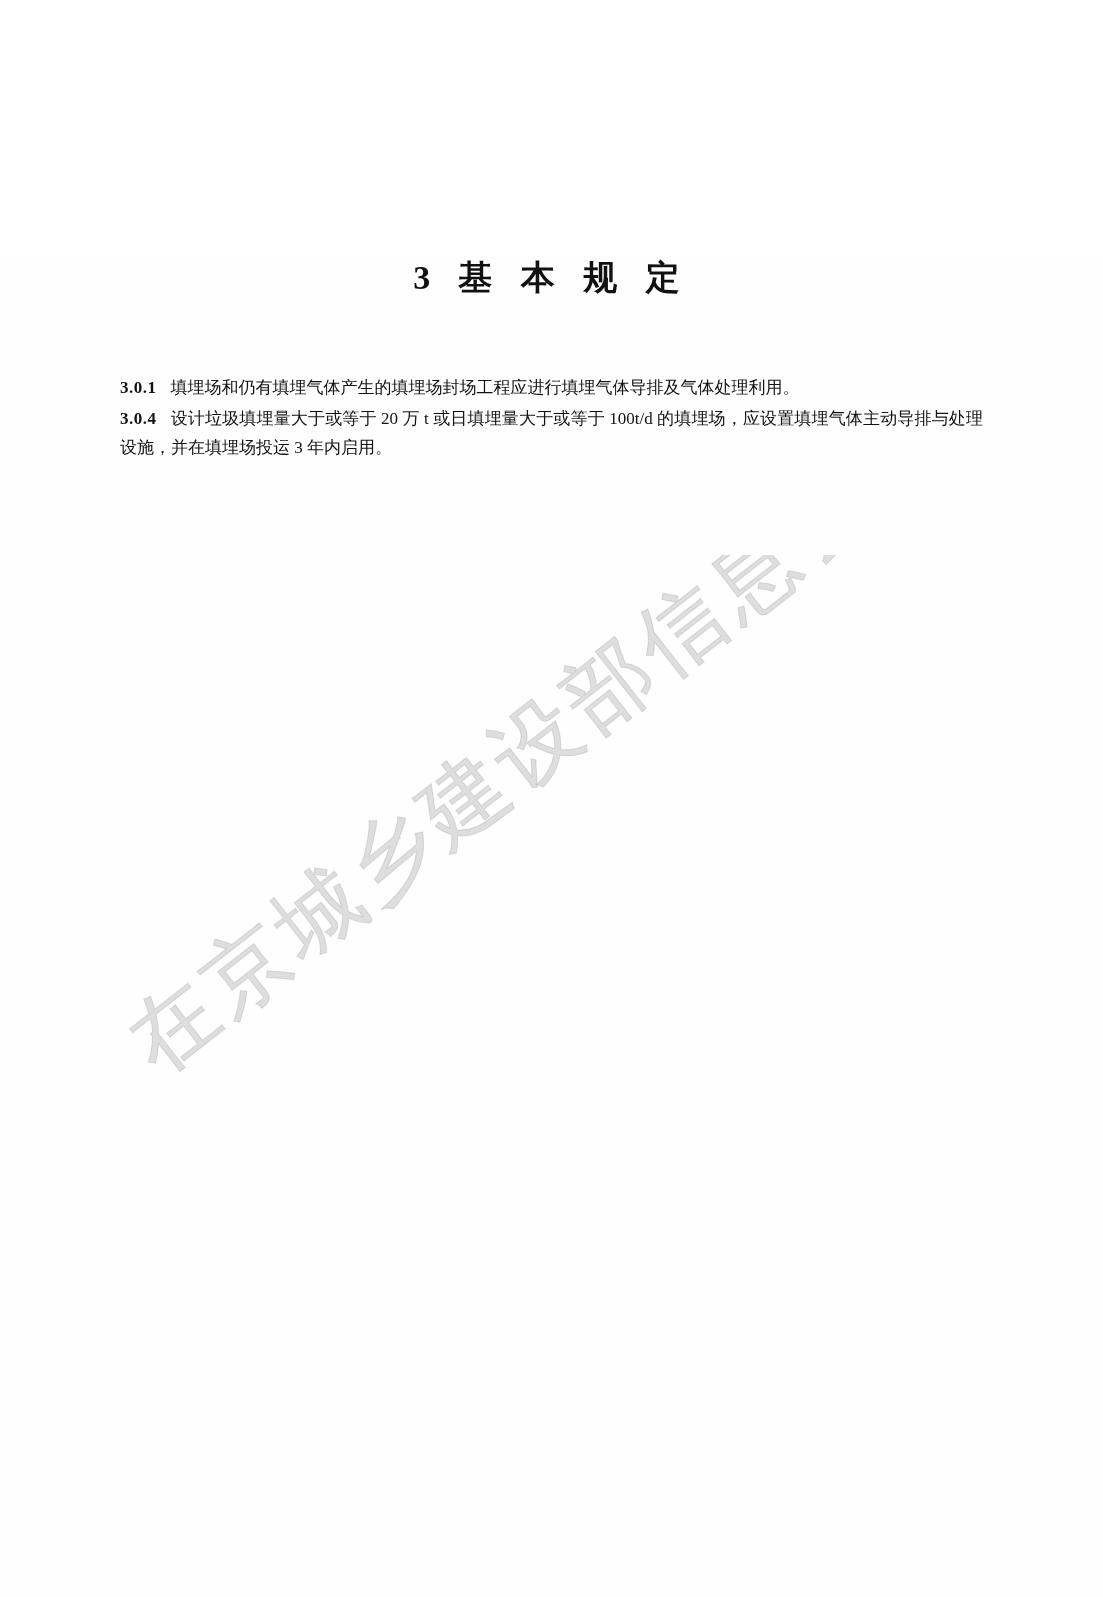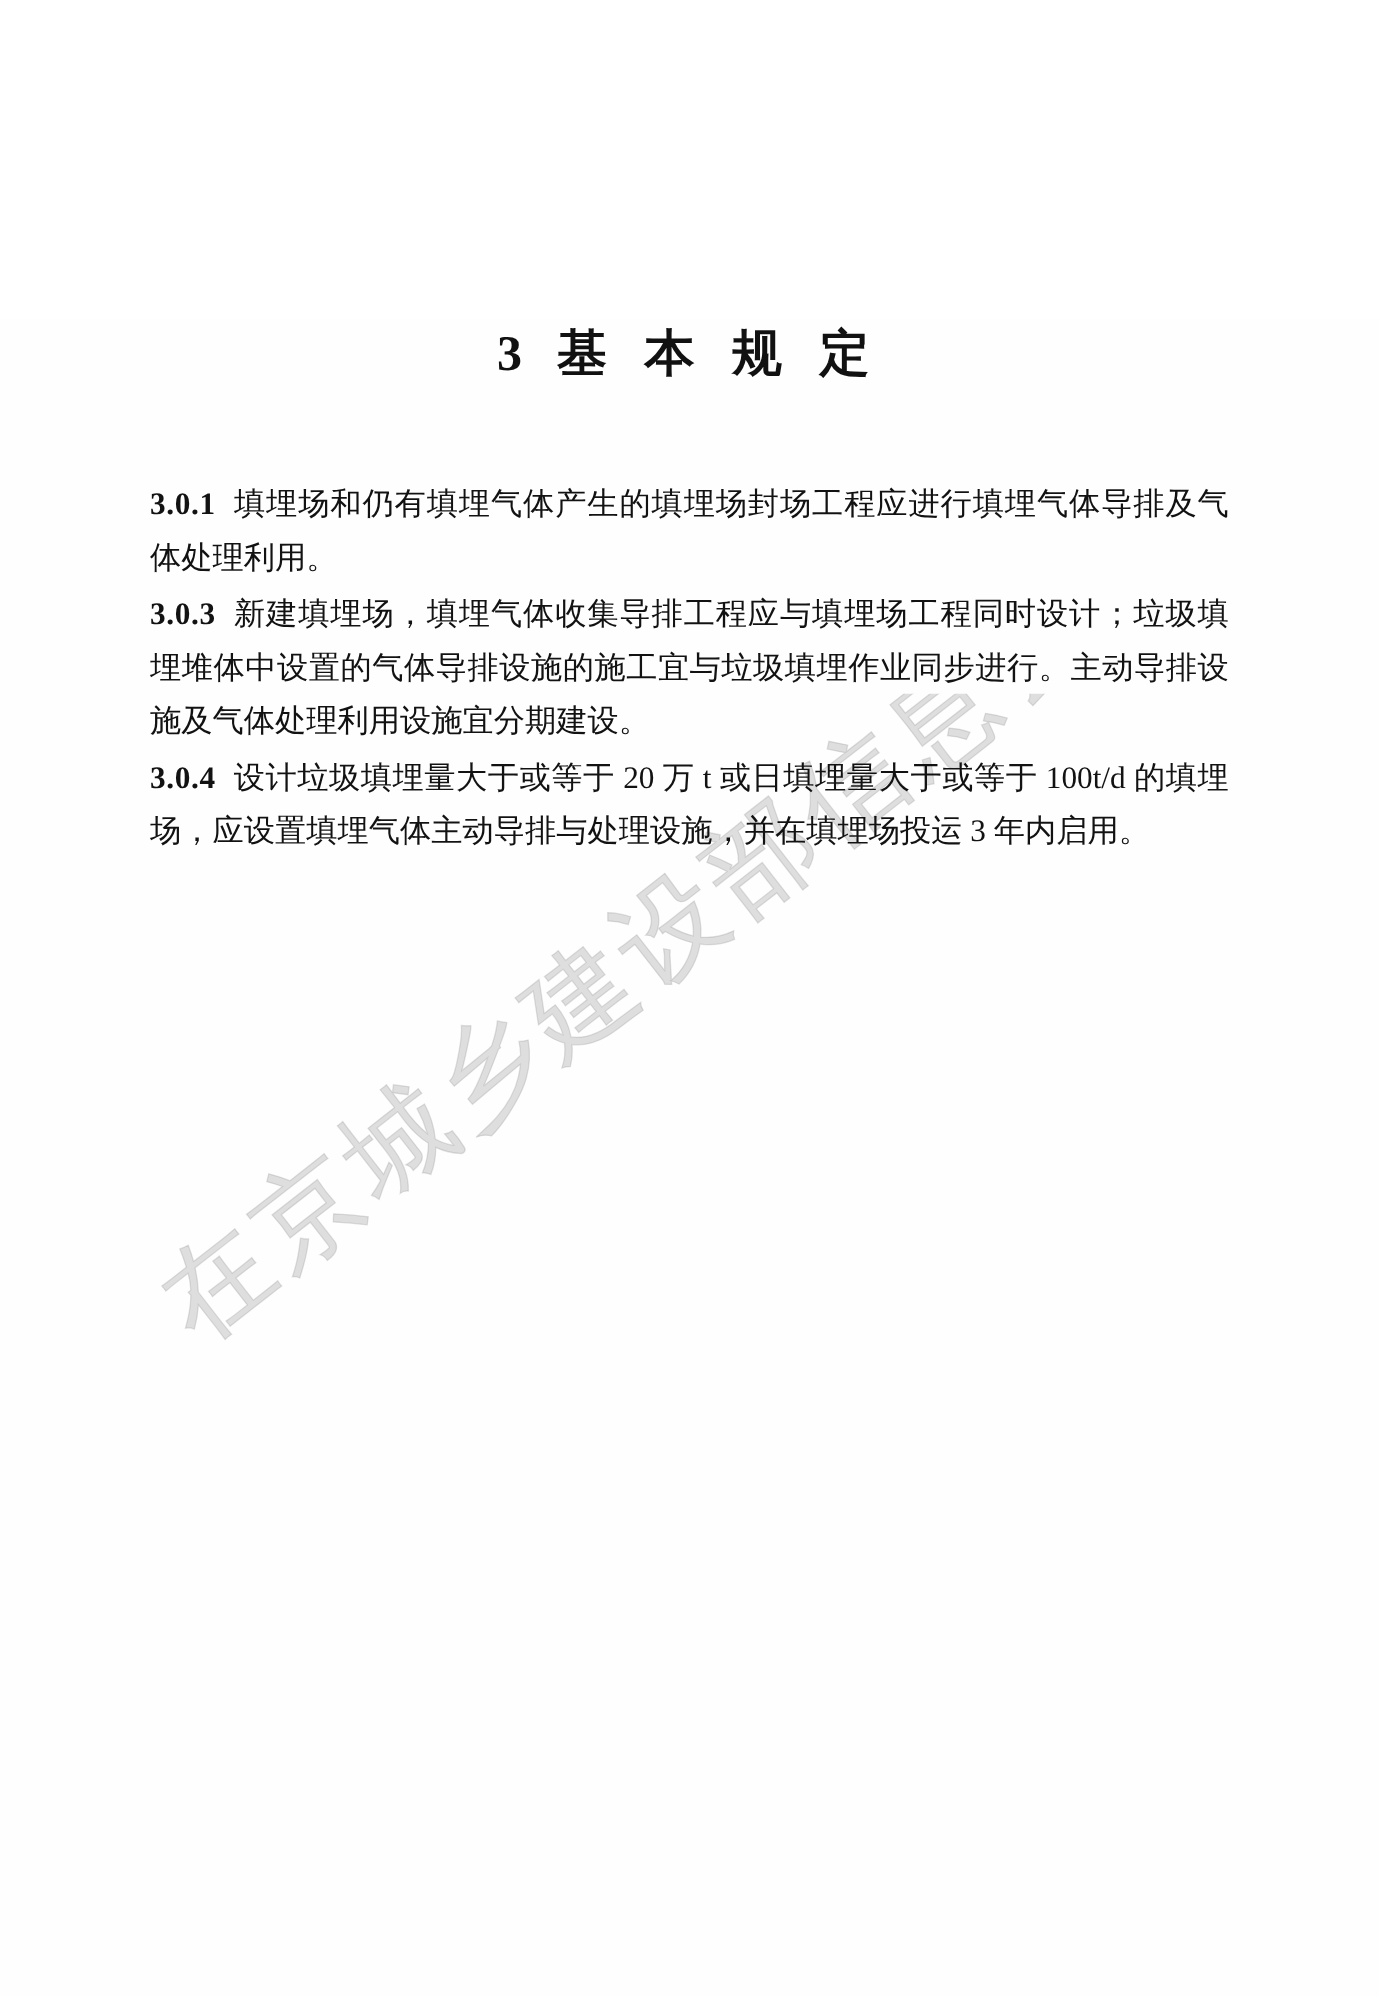--- a/index.html
+++ b/index.html
@@ -52,38 +52,38 @@
   }
 
   .content {
     position: relative;
     z-index: 10;
     padding: 0 120px;
   }
 
   .chapter-title {
     text-align: center;
-    font-size: 40px;
+    font-size: 34px;
     font-weight: bold;
     letter-spacing: 10px;
     margin-top: 255px;
     margin-bottom: 0;
     color: #111;
     font-family: "Liberation Serif", "DejaVu Serif", serif;
   }
   .chapter-title .num {
     margin-right: 18px;
   }
 
   .clauses {
     margin-top: 72px;
   }
 
   .clause {
-    font-size: 25px;
+    font-size: 17px;
     line-height: 1.72;
     text-align: justify;
     text-justify: inter-ideograph;
     margin: 0 0 2px 0;
     color: #121212;
   }
   .clause .cl-num {
     font-weight: bold;
     letter-spacing: 0.5px;
     margin-right: 14px;
@@ -107,23 +107,20 @@
       <span class="num">3</span><span>基 本 规 定</span>
     </h1>
 
     <div class="clauses">
 
       <p class="clause">
         <span class="cl-num">3.0.1</span><span class="cl-body">填埋场和仍有填埋气体产生的填埋场封场工程应进行填埋气体导排及气体处理利用。</span>
       </p>
 
 
-      <p class="clause">
-        <span class="cl-num">3.0.3</span><span class="cl-body">新建填埋场，填埋气体收集导排工程应与填埋场工程同时设计；垃圾填埋堆体中设置的气体导排设施的施工宜与垃圾填埋作业同步进行。主动导排设施及气体处理利用设施宜分期建设。</span>
-      </p>
 
       <p class="clause">
         <span class="cl-num">3.0.4</span><span class="cl-body">设计垃圾填埋量大于或等于 20 万 t 或日填埋量大于或等于 100t/d 的填埋场，应设置填埋气体主动导排与处理设施，并在填埋场投运 3 年内启用。</span>
       </p>
 
 
 
     </div>
   </div>
 

